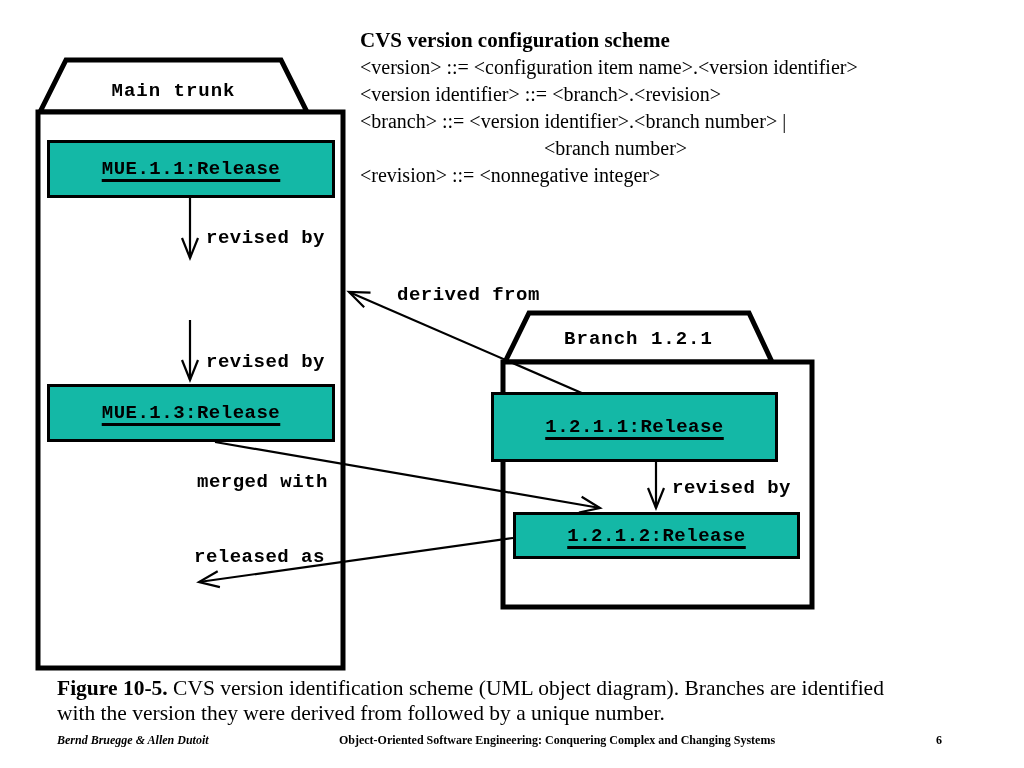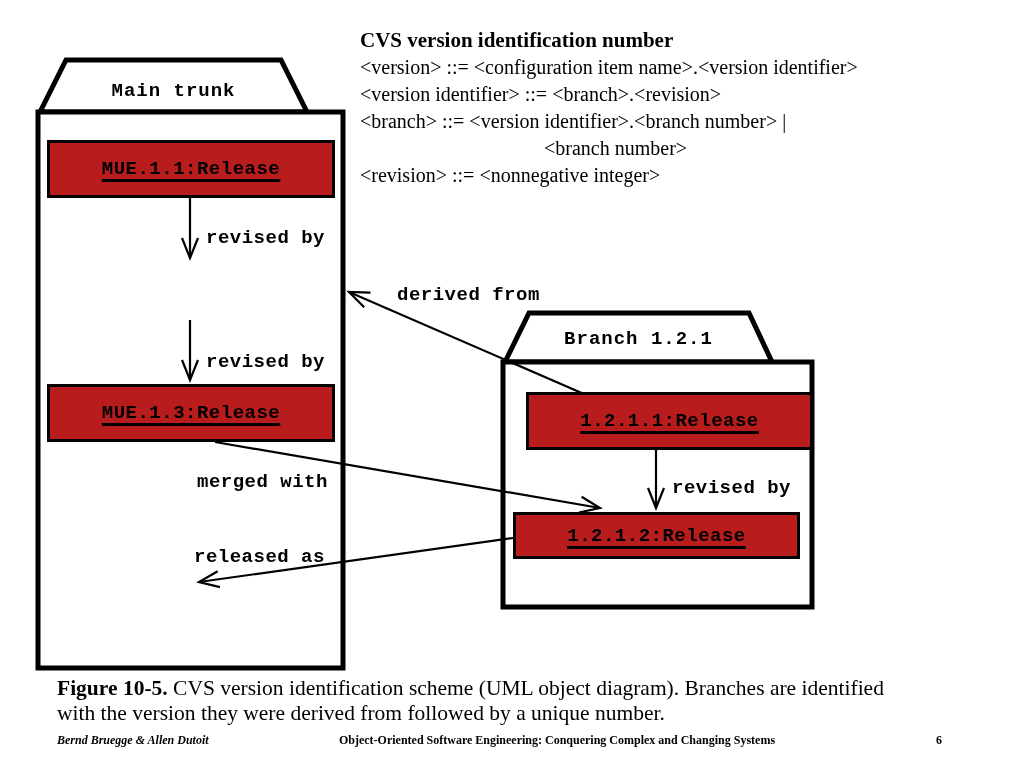--- a/index.html
+++ b/index.html
@@ -4,21 +4,21 @@
 <style>
   html,body{margin:0;padding:0;background:#888;}
   .slide{
     position:relative;width:1024px;height:768px;background:#ffffff;
     overflow:hidden;color:#000;font-family:"Liberation Serif",serif;
   }
   svg.connectors{position:absolute;left:0;top:0;z-index:1;}
   .mono{font-family:"Liberation Mono","DejaVu Sans Mono",monospace;font-weight:bold;}
   .obj-box{
     position:absolute;z-index:2;box-sizing:border-box;
-    border:3px solid #000;background:#b91c1c;
+    border:3px solid #000;background:#14b8a6;
     display:flex;align-items:center;justify-content:center;
     font-size:19px;letter-spacing:0.5px;
   }
   .obj-box .obj-name{
     text-decoration:underline;
     text-decoration-thickness:2.5px;
     text-underline-offset:5px;
   }
   .pkg-label{position:absolute;z-index:3;font-size:19px;text-align:center;letter-spacing:1px;}
   .edge-label{position:absolute;z-index:3;font-size:19px;white-space:nowrap;letter-spacing:0.5px;}
@@ -61,36 +61,36 @@
   <div class="pkg-label mono" style="left:40px;top:80px;width:267px;">Main trunk</div>
   <div class="pkg-label mono" style="left:505px;top:328px;width:267px;">Branch 1.2.1</div>
 
   <div class="obj-box" style="left:47px;top:140px;width:288px;height:58px;">
     <span class="obj-name mono">MUE.1.1:Release</span>
   </div>
   <div class="obj-box" style="left:47px;top:384px;width:288px;height:58px;">
     <span class="obj-name mono">MUE.1.3:Release</span>
   </div>
 
-  <div class="obj-box" style="left:526px;top:392px;width:287px;height:58px;">
+  <div class="obj-box" style="left:491px;top:392px;width:287px;height:70px;">
     <span class="obj-name mono">1.2.1.1:Release</span>
   </div>
   <div class="obj-box" style="left:513px;top:512px;width:287px;height:47px;">
     <span class="obj-name mono">1.2.1.2:Release</span>
   </div>
 
   <div class="edge-label mono" style="left:206px;top:227px;">revised by</div>
   <div class="edge-label mono" style="left:206px;top:351px;">revised by</div>
   <div class="edge-label mono" style="left:672px;top:477px;">revised by</div>
   <div class="edge-label mono" style="left:397px;top:284px;">derived from</div>
   <div class="edge-label mono" style="left:197px;top:471px;">merged with</div>
   <div class="edge-label mono" style="left:194px;top:546px;">released as</div>
 
   <div class="grammar">
-    <div class="grammar-title">CVS version identification number</div>
+    <div class="grammar-title">CVS version configuration scheme</div>
     <div class="grammar-line">&lt;version&gt; ::= &lt;configuration item name&gt;.&lt;version identifier&gt;</div>
     <div class="grammar-line">&lt;version identifier&gt; ::= &lt;branch&gt;.&lt;revision&gt;</div>
     <div class="grammar-line">&lt;branch&gt; ::= &lt;version identifier&gt;.&lt;branch number&gt; |</div>
     <div class="grammar-line grammar-indent">&lt;branch number&gt;</div>
     <div class="grammar-line">&lt;revision&gt; ::= &lt;nonnegative integer&gt;</div>
   </div>
 
   <div class="caption">
     <span class="caption-figure">Figure 10-5.</span><span> CVS version identification scheme (UML object diagram). Branches are identified</span>
     <div>with the version they were derived from followed by a unique number.</div>

